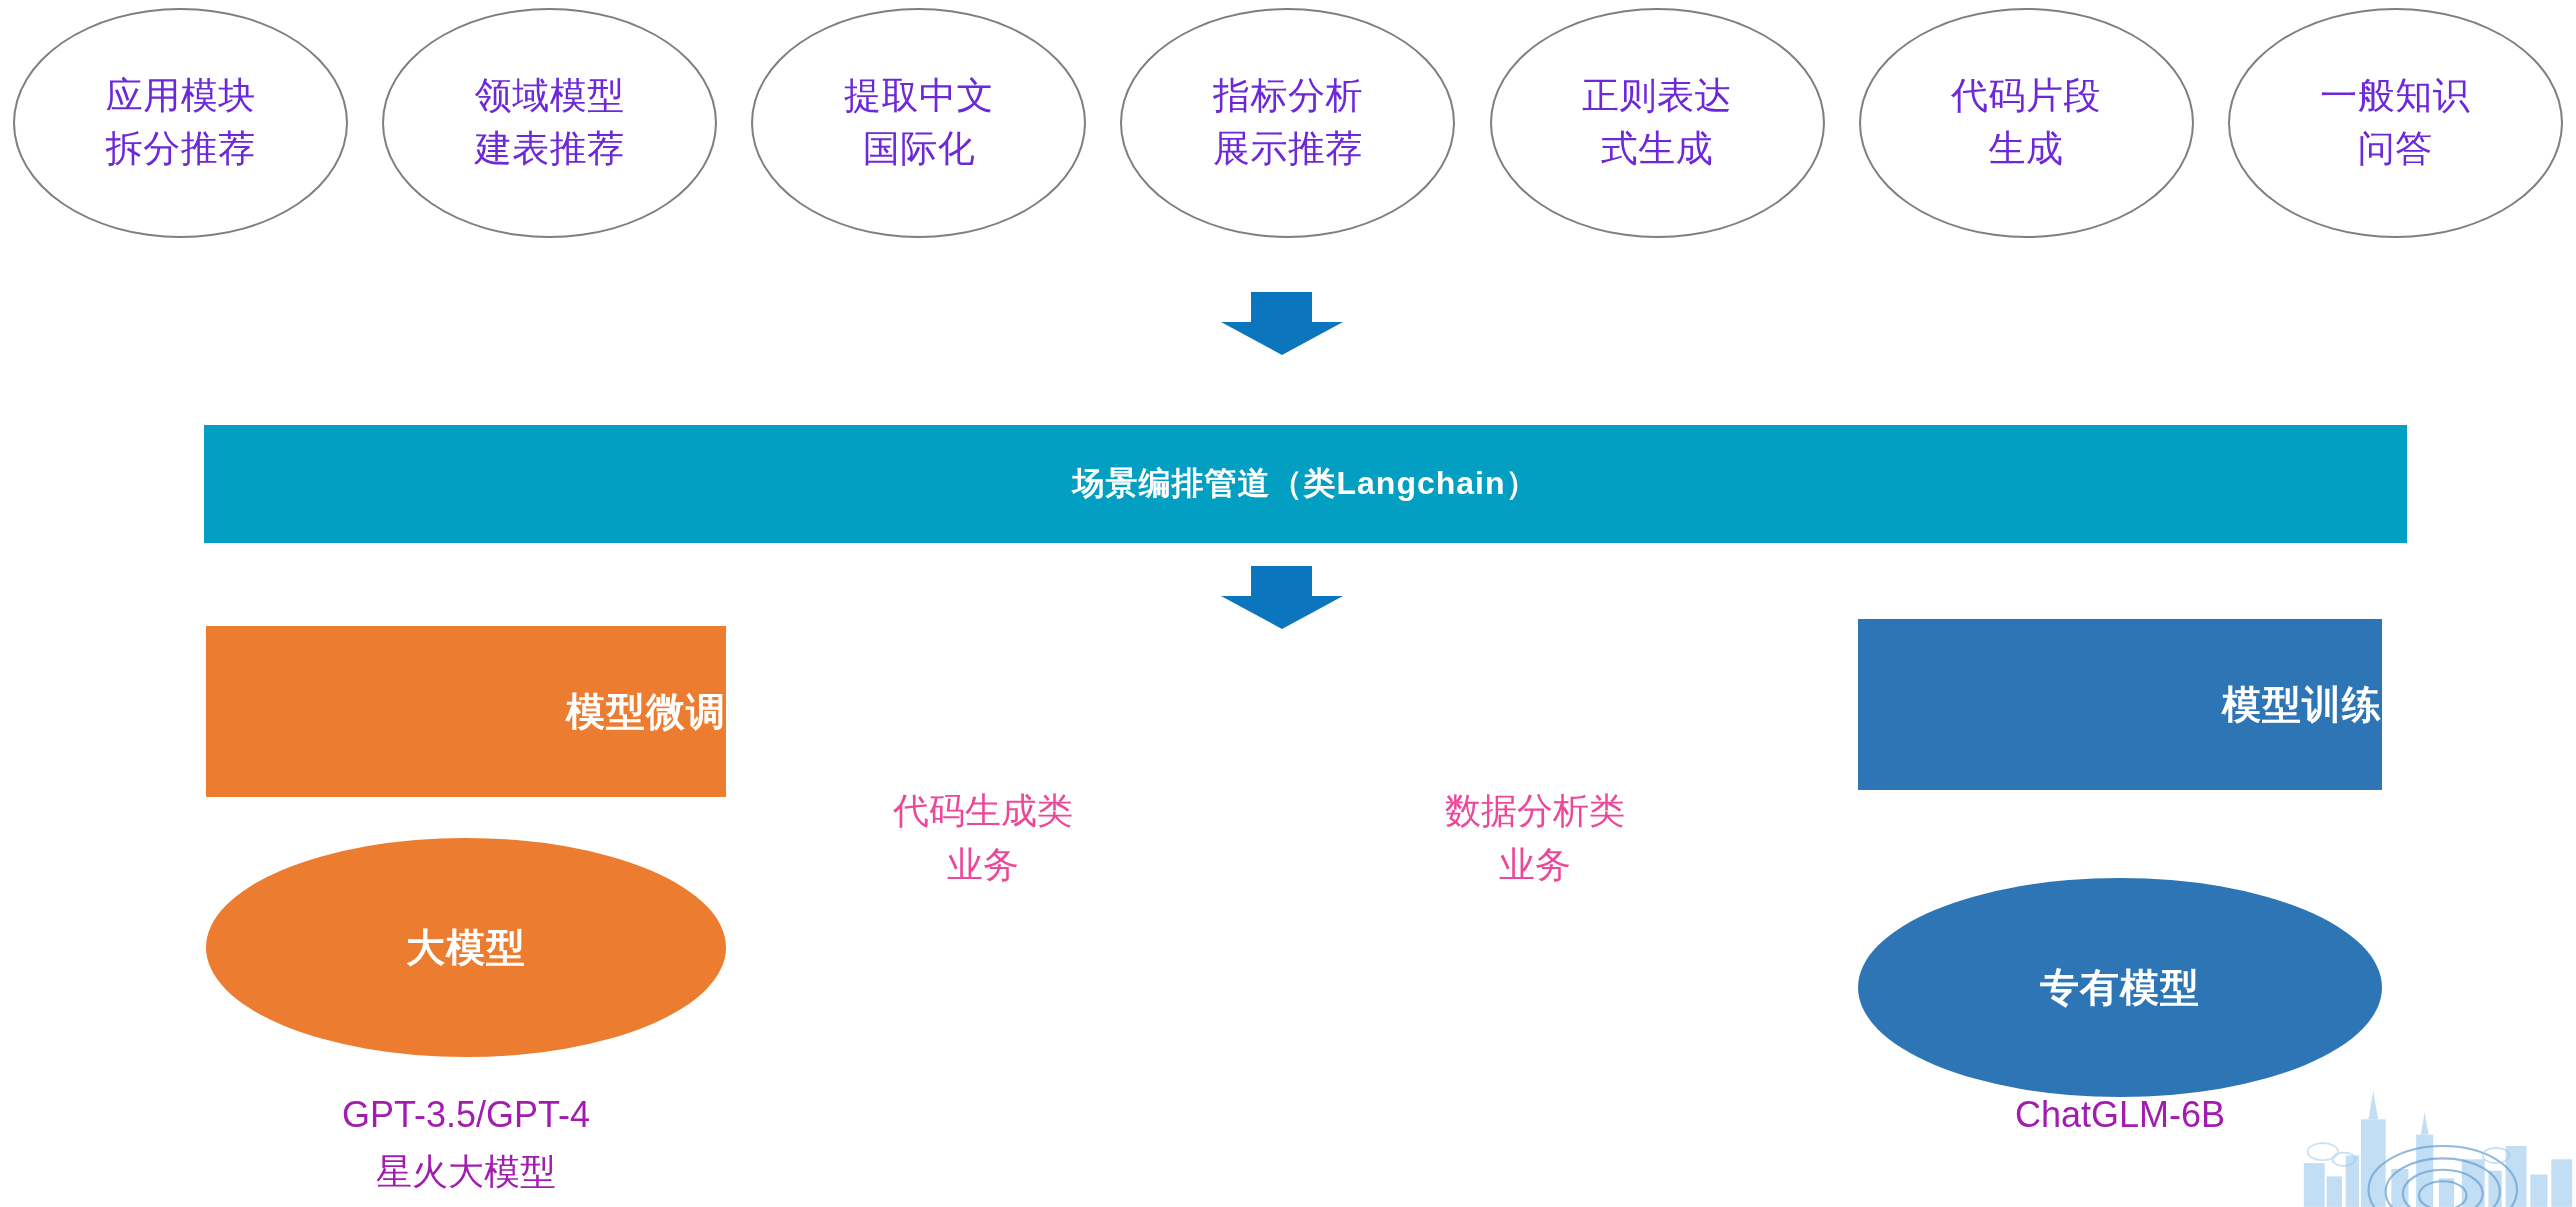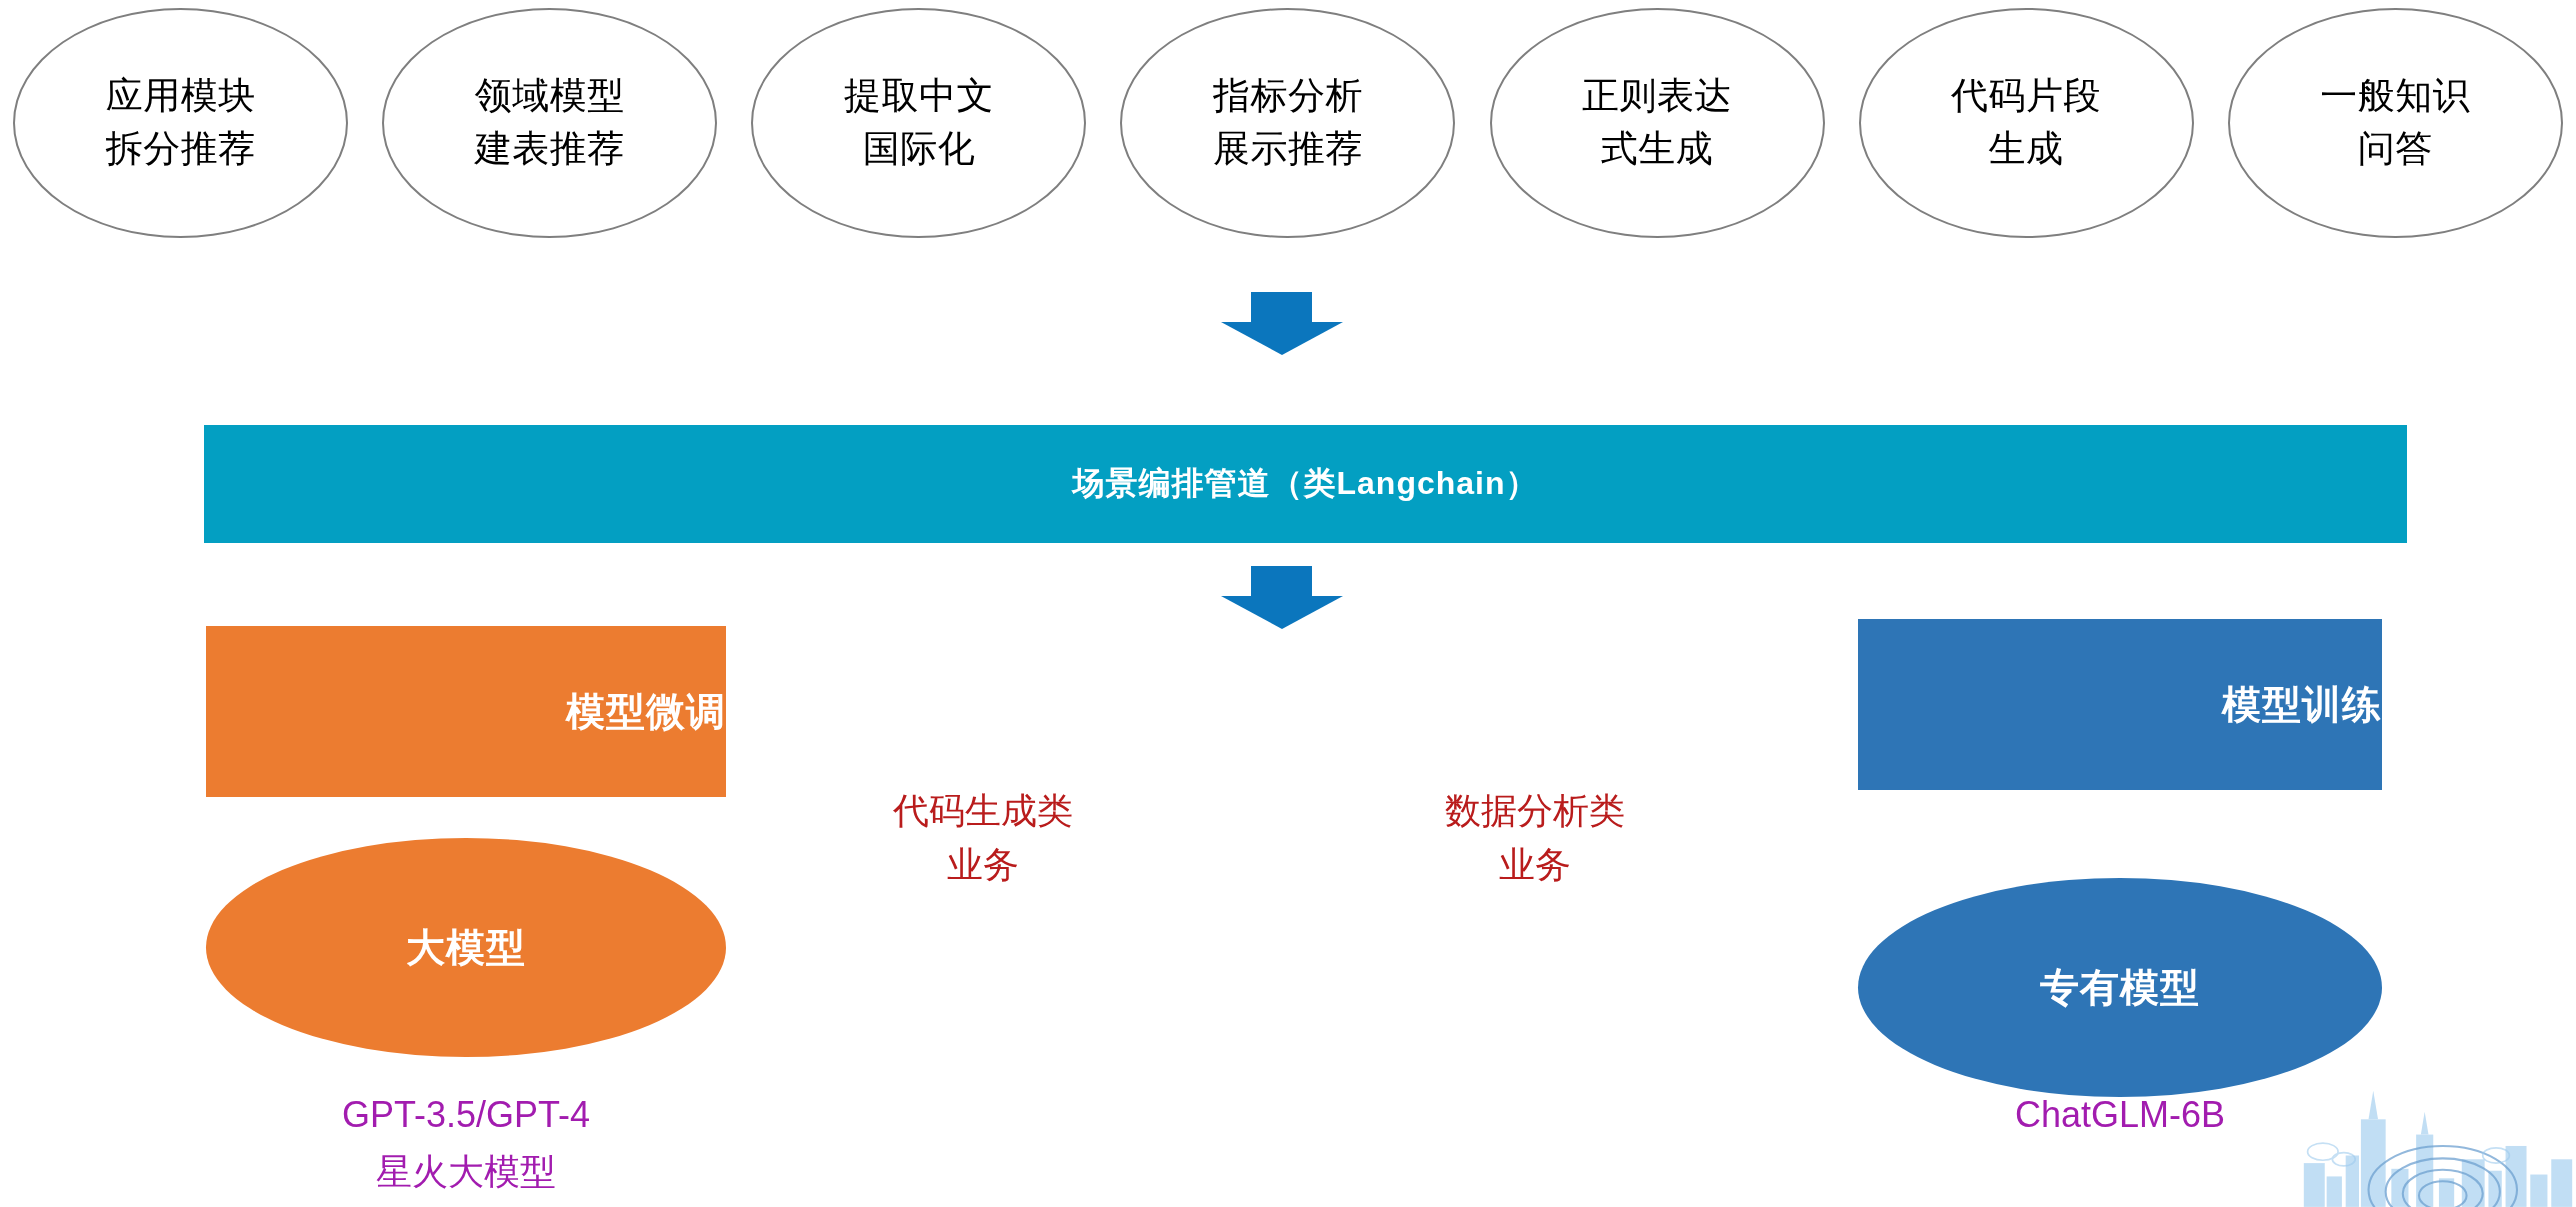--- a/index.html
+++ b/index.html
@@ -38,21 +38,21 @@
     display: flex;
     flex-direction: column;
     align-items: center;
     justify-content: center;
     box-sizing: border-box;
   }
   .scenario-ellipse .line {
     font-size: 37px;
     line-height: 1.42;
     font-weight: 400;
-    color: #000000;
+    color: #6d28d9;
     letter-spacing: 0.5px;
     white-space: nowrap;
   }
 
   
   .down-arrow {
     position: absolute;
     width: 0;
     height: 0;
   }
@@ -161,21 +161,21 @@
     color: #a21caf;
   }
   #left-caption  { left: 206px; top: 1087px; width: 520px; }
   #right-caption { left: 1858px; top: 1087px; width: 524px; }
 
   .business-label {
     position: absolute;
     text-align: center;
     font-size: 36px;
     line-height: 1.5;
-    color: #b91c1c;
+    color: #ec4899;
   }
   #code-business  { left: 826px;  top: 784px; width: 314px; }
   #data-business  { left: 1378px; top: 784px; width: 314px; }
 
   
   #skyline-watermark {
     position: absolute;
     right: 0px;
     bottom: 0px;
     width: 276px;

